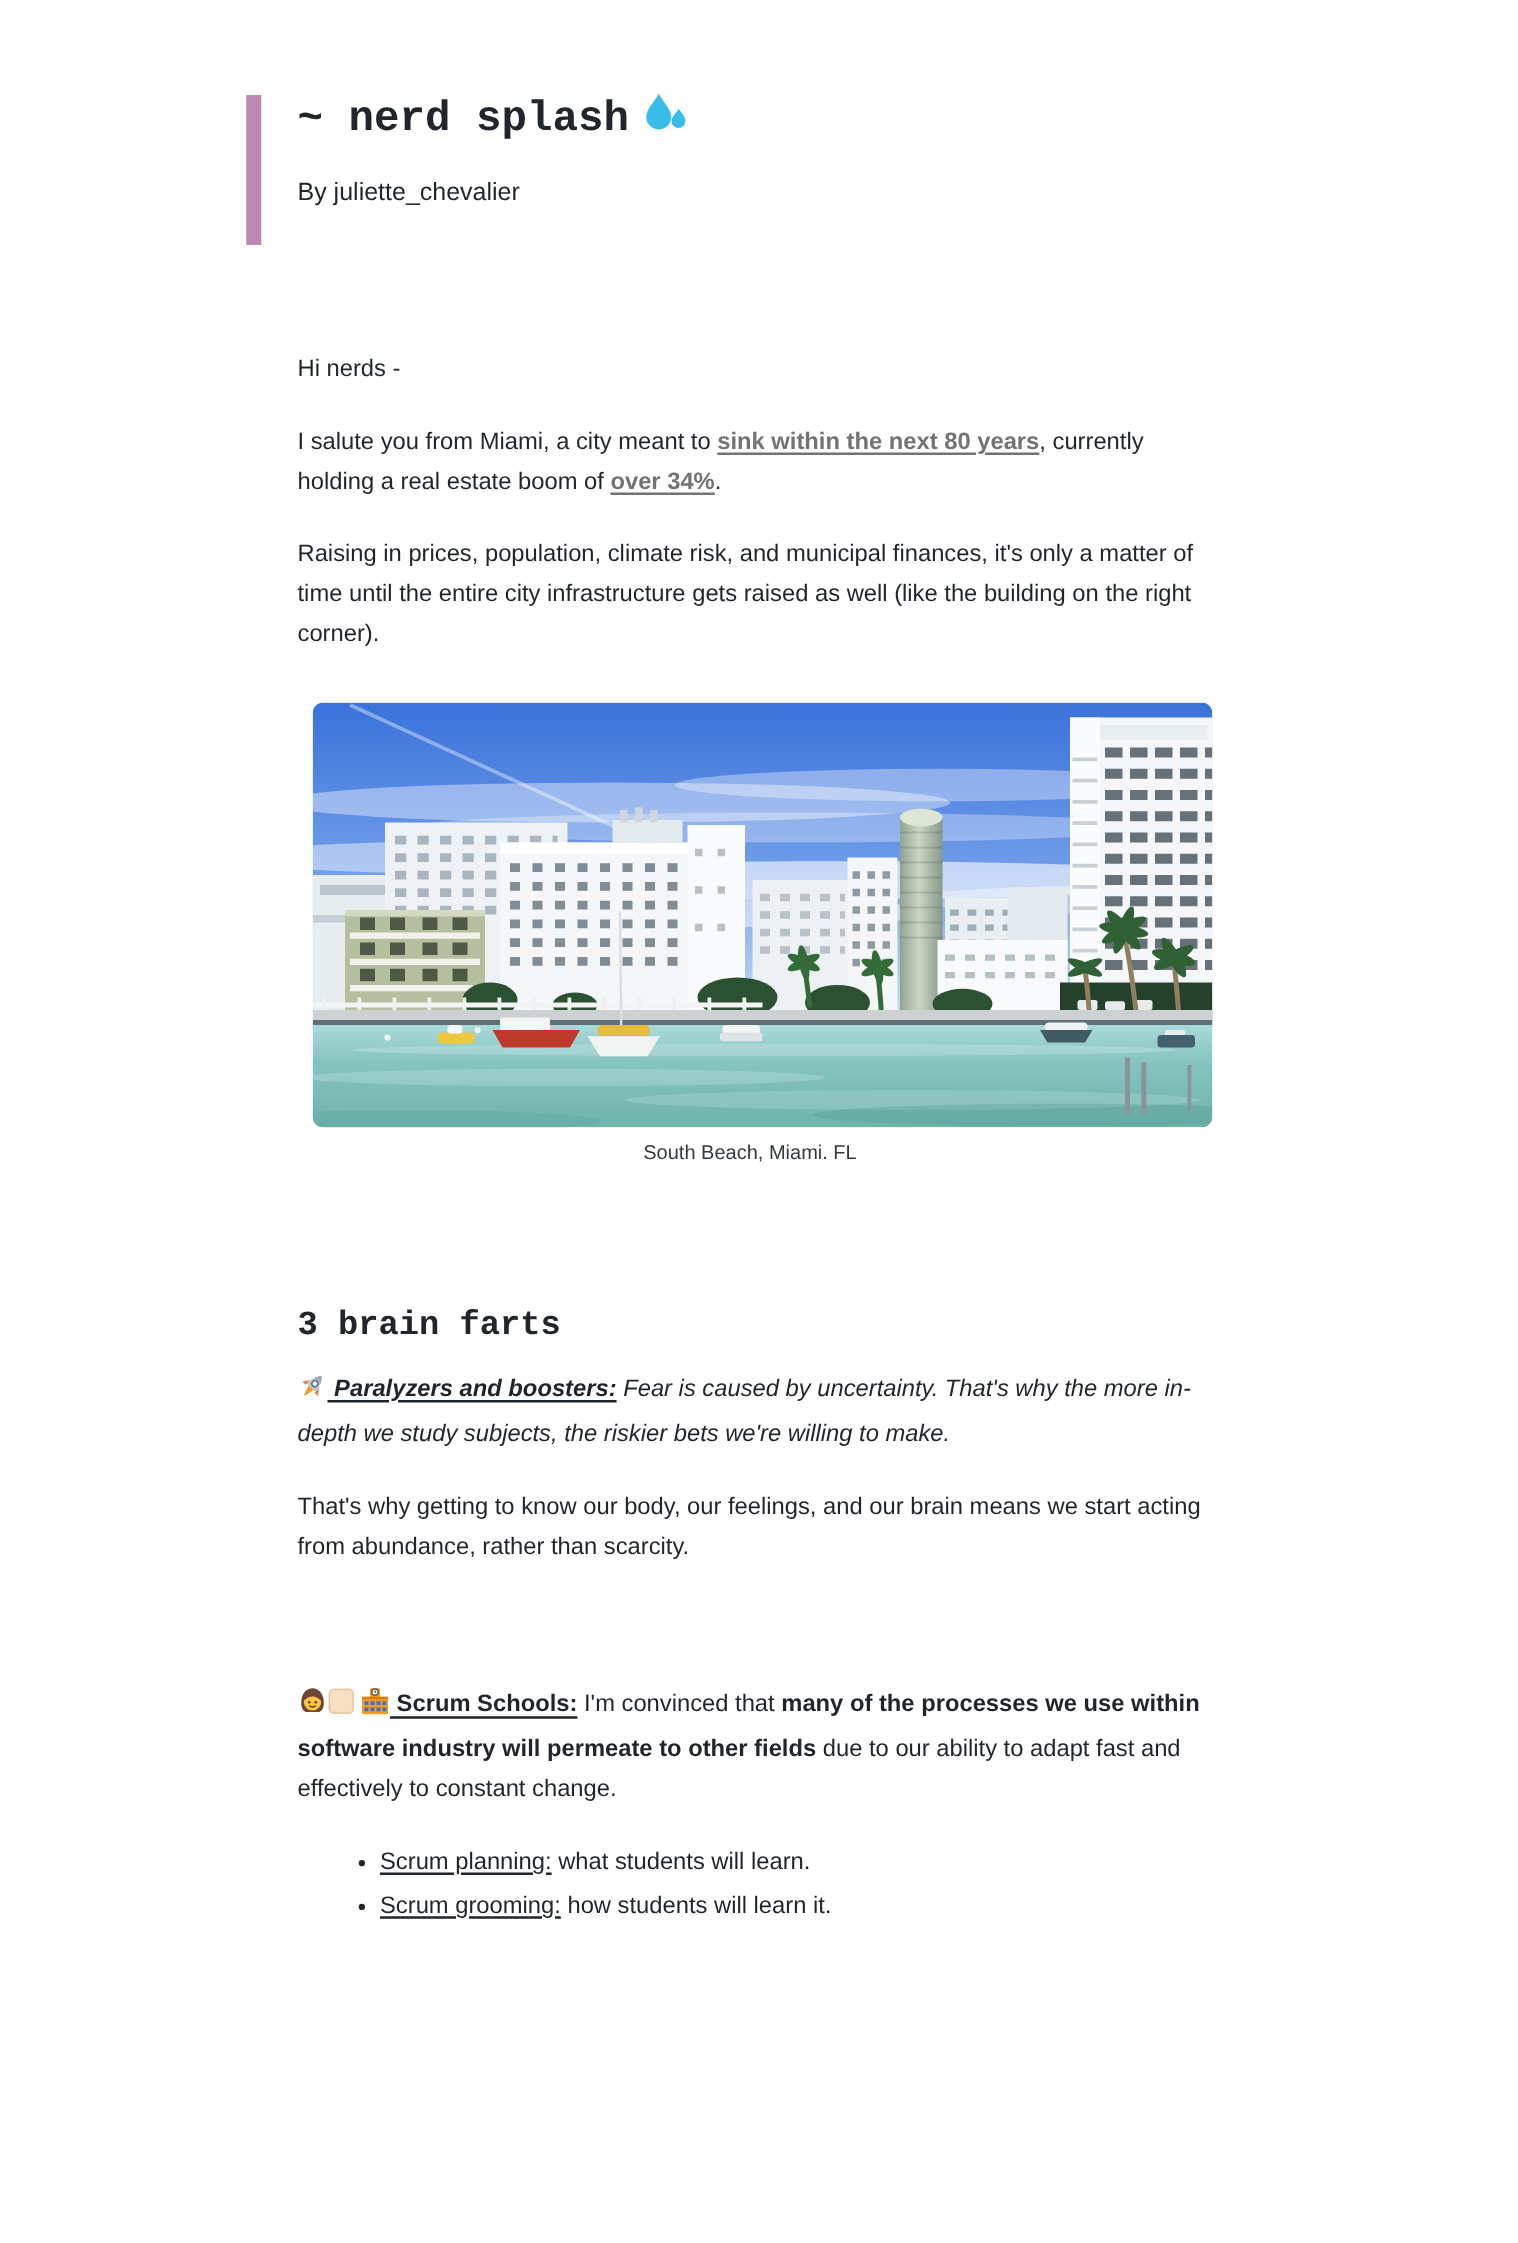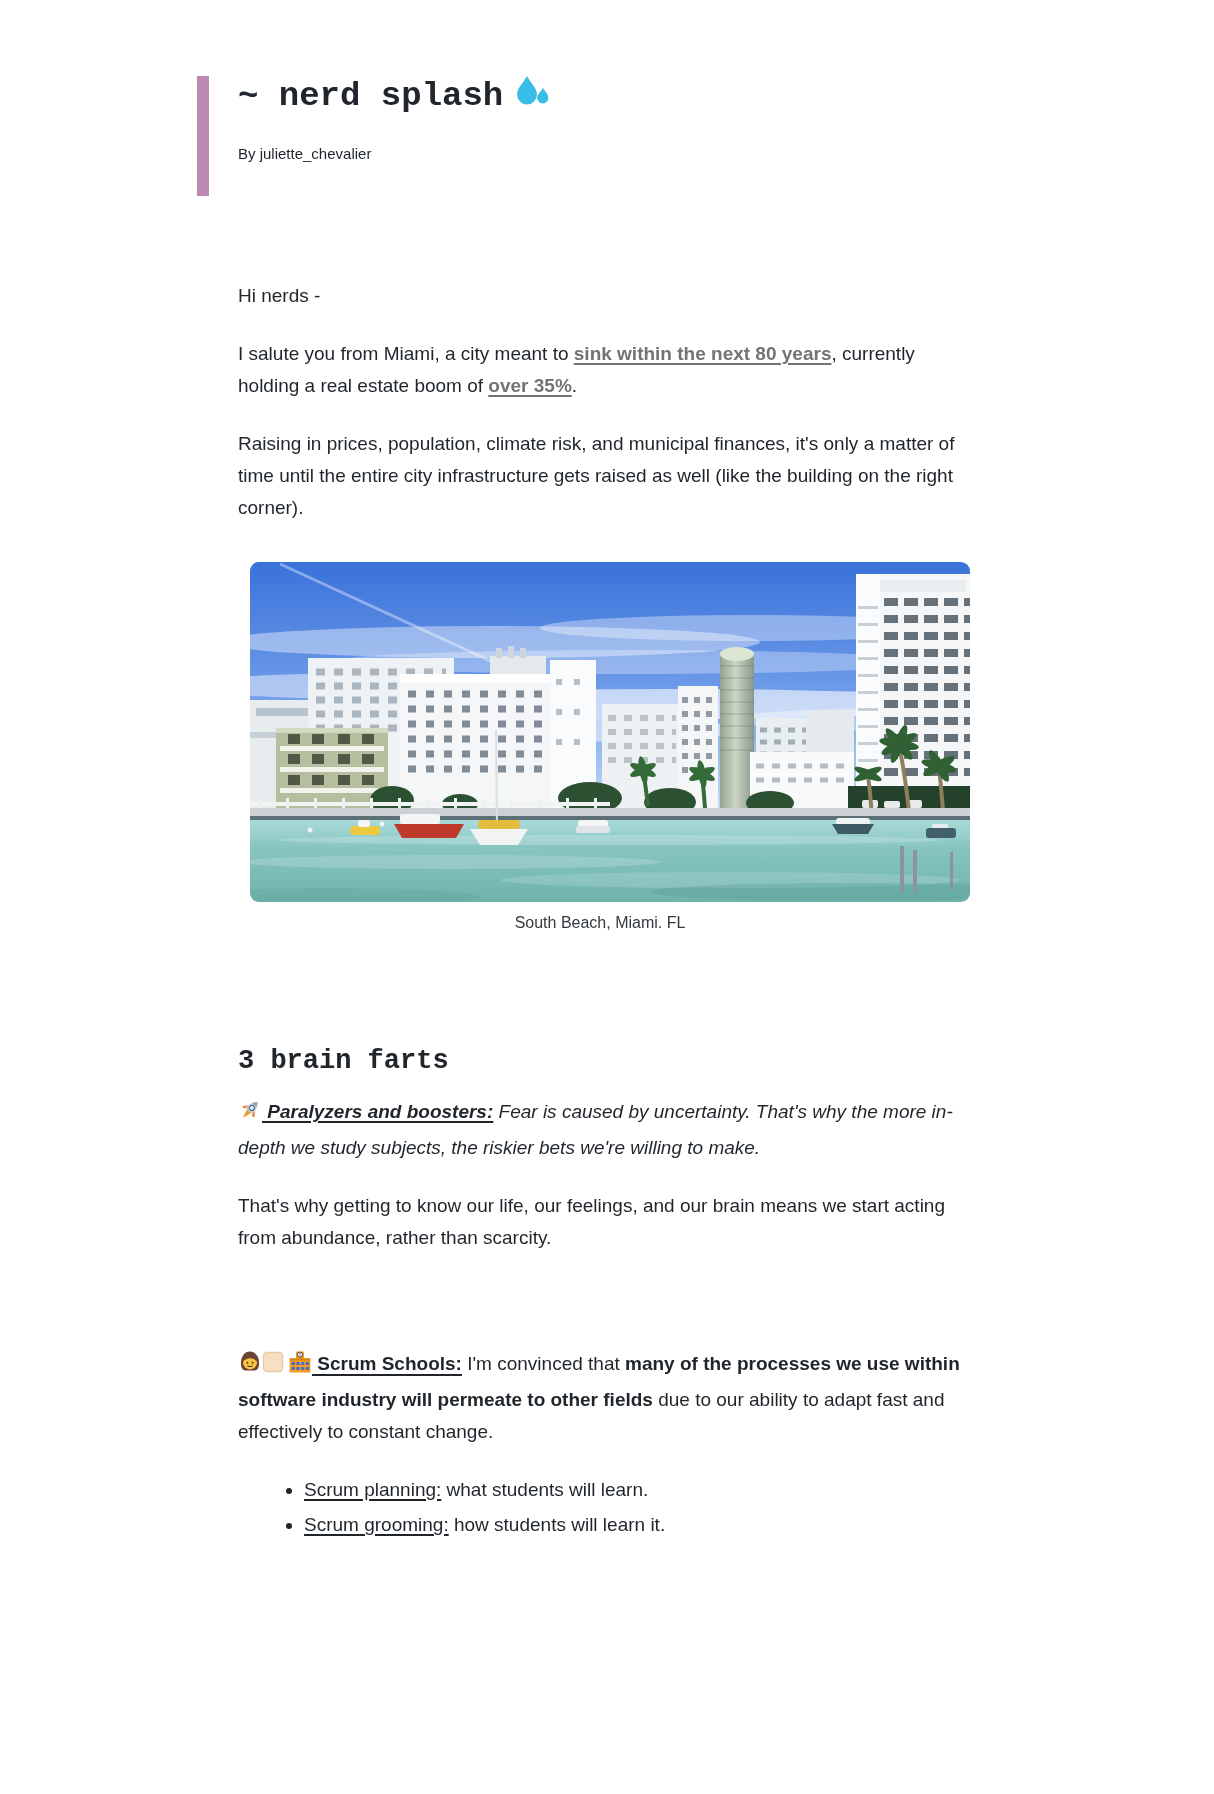--- a/index.html
+++ b/index.html
@@ -11,21 +11,21 @@
   .content{margin-left:238px;width:724px;padding-top:74px;}
 
   
   header{position:relative;min-height:118px;}
   .accent-bar{position:absolute;left:-41px;top:2px;width:12px;height:120px;background:#bd89b2;}
   h1{
     margin:0;display:flex;align-items:center;gap:12px;
     font-family:"Liberation Mono","DejaVu Sans Mono",monospace;
     font-weight:700;font-size:34px;line-height:44px;color:#20262c;white-space:nowrap;
   }
-  .byline{margin:24px 0 0;font-size:15px;line-height:24px;}
+  .byline{margin:24px 0 0;font-size:20px;line-height:24px;}
 
   
   main{margin-top:88px;}
   p{margin:26px 0 0;font-size:19px;line-height:32px;}
   p.first{margin-top:0;}
   a.link{
     color:#737373;font-weight:700;cursor:pointer;
     text-decoration:underline;text-decoration-thickness:2px;text-underline-offset:3px;
   }
   .label-underline{
@@ -73,21 +73,21 @@
               <path d="M28 13 C30.6 17 33.4 19.6 33.4 22.8 A5.6 5.6 0 1 1 22.2 22.8 C22.2 19.6 25.4 17 28 13 Z" fill="#38bde8"></path>
             </svg></span>
         </h1>
       <p class="byline">By juliette_chevalier</p>
     </header>
 
     <main>
 
       <p class="first">Hi nerds -</p>
 
-      <p><span>I salute you from Miami, a city meant to </span><a class="link">sink within the next 80 years</a><span>, currently holding a real estate boom of </span><a class="link">over 35%</a><span>.</span></p>
+      <p><span>I salute you from Miami, a city meant to </span><a class="link">sink within the next 80 years</a><span>, currently holding a real estate boom of </span><a class="link">over 34%</a><span>.</span></p>
 
       <p>Raising in prices, population, climate risk, and municipal finances, it's only a matter of time until the entire city infrastructure gets raised as well (like the building on the right corner).</p>
 
       <figure>
         <div class="photo">
           <svg width="720" height="340" viewBox="0 0 720 340" preserveAspectRatio="none">
             <defs>
               <linearGradient id="sky" x1="0" y1="0" x2="0" y2="1">
                 <stop offset="0" stop-color="#3a72da"></stop>
                   <stop offset="0.5" stop-color="#6f9ce9"></stop>
@@ -345,21 +345,21 @@
               <g transform="rotate(42 12 12)">
                 <path d="M12 1 C15.2 4.2 16.8 8.4 16.8 13.6 L7.2 13.6 C7.2 8.4 8.8 4.2 12 1 Z" fill="#b9c7d2"></path>
                 <path d="M12 1 C13.4 2.4 14.5 4 15.3 5.8 L8.7 5.8 C9.5 4 10.6 2.4 12 1 Z" fill="#97a9b6"></path>
                 <circle cx="12" cy="9.2" r="2.4" fill="#e9f4f8" stroke="#5b7483" stroke-width="1.2"></circle>
                 <path d="M7.2 9.6 L3.6 14.8 L7.2 14.8 Z" fill="#ee7c30"></path>
                 <path d="M16.8 9.6 L20.4 14.8 L16.8 14.8 Z" fill="#ee7c30"></path>
                 <path d="M9.4 13.6 C10 17 11 19.6 12 22.4 C13 19.6 14 17 14.6 13.6 Z" fill="#f59a31"></path>
               </g>
             </svg></span><span class="label-underline"> Paralyzers and boosters:</span><span> Fear is caused by uncertainty. That's why the more in-depth we study subjects, the riskier bets we're willing to make.</span></p>
 
-      <p>That's why getting to know our life, our feelings, and our brain means we start acting from abundance, rather than scarcity.</p>
+      <p>That's why getting to know our body, our feelings, and our brain means we start acting from abundance, rather than scarcity.</p>
 
 
       <p class="gap-top"><span class="emoji"><svg width="24" height="24" viewBox="0 0 24 24">
               <path d="M3.2 16 C1.8 8 6 1.6 12 1.6 C18 1.6 22.2 8 20.8 16 C20.2 19 18.4 20.6 16.6 20.6 L7.4 20.6 C5.6 20.6 3.8 19 3.2 16 Z" fill="#6d4534"></path>
               <circle cx="12" cy="12.4" r="7" fill="#fdc642"></circle>
               <path d="M4.6 12 C4 6.4 7.4 3 12 3 C16.6 3 20 6.4 19.4 12 C17 9.4 14.6 8.2 12 8.2 C9.4 8.2 7 9.4 4.6 12 Z" fill="#6d4534"></path>
               <circle cx="9.4" cy="12.8" r="1" fill="#54352a"></circle>
               <circle cx="14.6" cy="12.8" r="1" fill="#54352a"></circle>
               <path d="M9.8 15.8 C10.8 16.8 13.2 16.8 14.2 15.8" stroke="#54352a" stroke-width="1.1" fill="none" stroke-linecap="round"></path>
             </svg></span><span class="scrum-underline"><span class="emoji"><svg width="22" height="24" viewBox="0 0 22 24">

